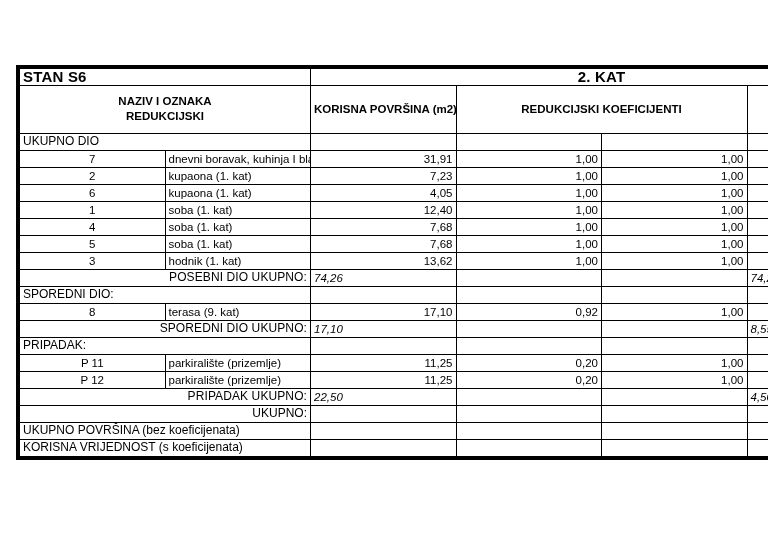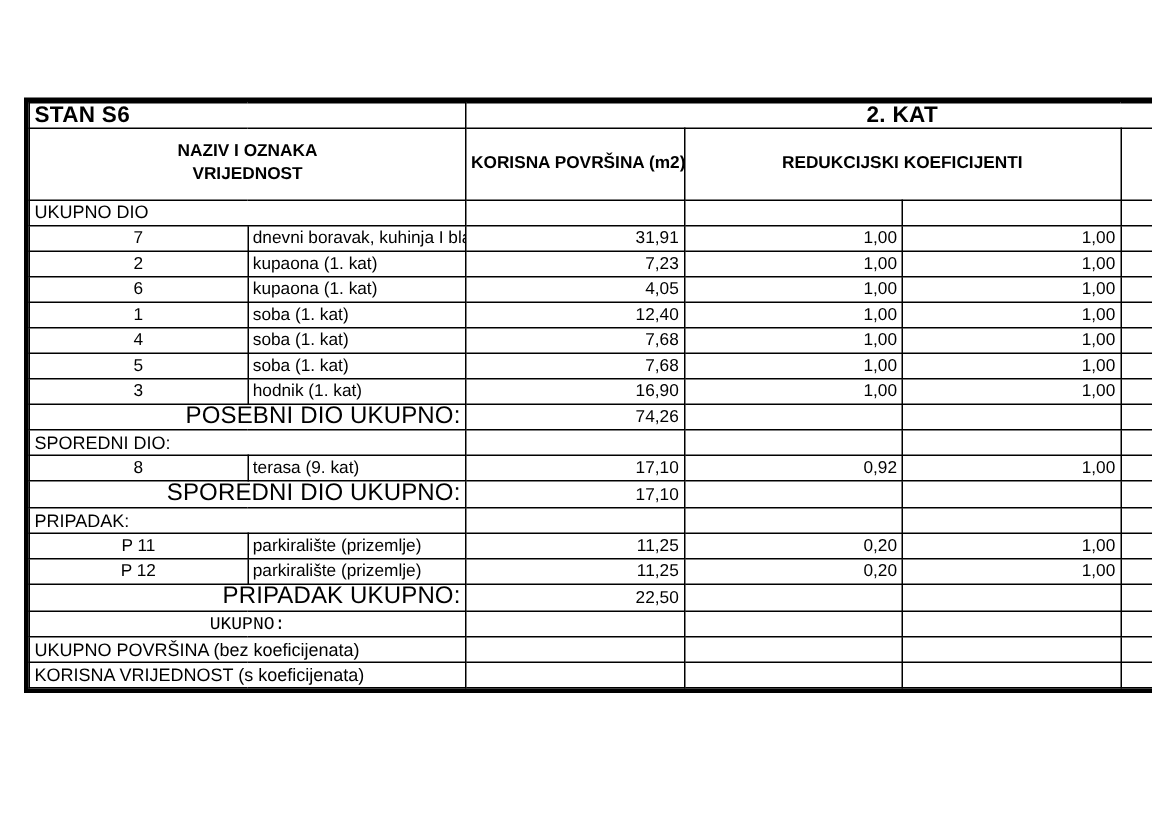--- a/index.html
+++ b/index.html
@@ -90,58 +90,59 @@
 
   .section-head {
     font-size: 12px;
     text-align: left;
     height: 17px;
   }
 
   .row-cell { height: 16px; }
 
   .subtotal {
-    text-align: right;
+    font-style: italic;
+    text-align: left;
     height: 17px;
   }
   .subtotal-label {
     font-style: normal;
     text-align: right;
-    font-size: 16px;
+    font-size: 12px;
     letter-spacing: .1px;
   }
 
   .blank-cell { background: #fff; }
 
   .total-block td {
     height: 17px;
     font-size: 12px;
   }
-  .total-label-ukupno { padding-left: 92px; text-align: center; font-family: Liberation Mono, monospace; }
+  .total-label-ukupno { padding-left: 92px; text-align: right; }
   .total-label-indent { padding-left: 168px; text-align: left; }
 
   .grand-val { text-align: right; font-size: 12px; }
 </style>
 </head>
 <body>
 
 <div id="page">
   <div id="sheet">
     <table class="grid">
 
       <tbody>
           <tr>
         <td class="title-cell title-left thick-b no-l no-t" colspan="2">STAN S6</td>
         <td class="title-cell thick-b no-t no-r" colspan="4">2. KAT</td>
       </tr>
 
       <tr>
         <td class="head-cell thick-b thick-r no-l" colspan="2">
           <div>NAZIV I OZNAKA</div>
-          <div>VRIJEDNOST</div>
+          <div>REDUKCIJSKI</div>
         </td>
         <td class="head-cell thick-b thick-r">KORISNA POVRŠINA (m2)</td>
         <td class="head-cell thick-b thick-r" colspan="2">REDUKCIJSKI KOEFICIJENTI</td>
         <td class="head-cell thick-b no-r">
           <div>KORISNA</div>
           <div>VRIJEDNOST</div>
           <div>(m2)</div>
         </td>
       </tr>
 
@@ -197,21 +198,21 @@
         <td class="c-num thick-l">5</td>
         <td class="c-name thick-r">soba (1. kat)</td>
         <td class="c-area thick-r">7,68</td>
         <td class="c-k1">1,00</td>
         <td class="c-k2 thick-r">1,00</td>
         <td class="c-val no-r">7,68</td>
       </tr>
       <tr class="row-cell">
         <td class="c-num thick-l thick-b">3</td>
         <td class="c-name thick-r thick-b">hodnik (1. kat)</td>
-        <td class="c-area thick-r thick-b">16,90</td>
+        <td class="c-area thick-r thick-b">13,62</td>
         <td class="c-k1 thick-b">1,00</td>
         <td class="c-k2 thick-r thick-b">1,00</td>
         <td class="c-val no-r thick-b">13,62</td>
       </tr>
 
       <tr>
         <td class="subtotal-label thick-l no-r no-b" colspan="2">POSEBNI DIO UKUPNO:</td>
         <td class="subtotal no-l no-r no-b">74,26</td>
         <td class="no-l no-r no-b blank-cell"></td>
         <td class="no-l no-r no-b blank-cell"></td>

